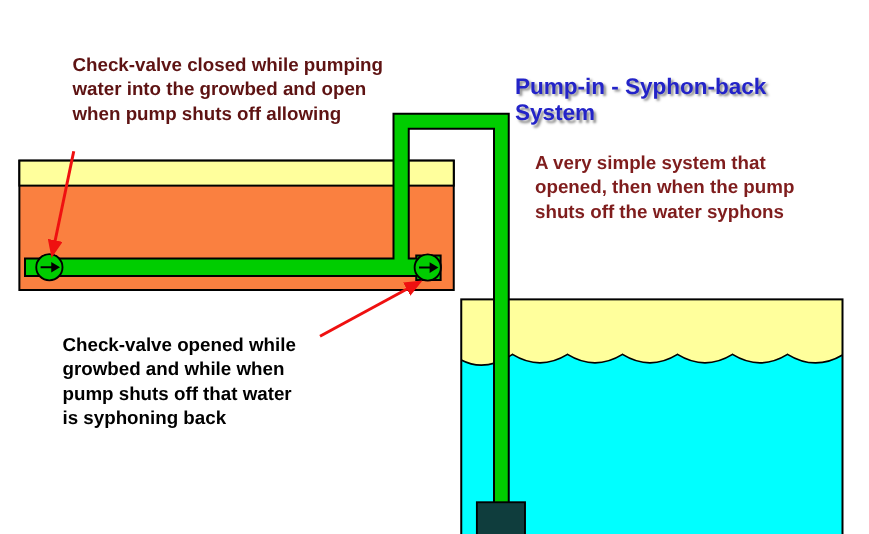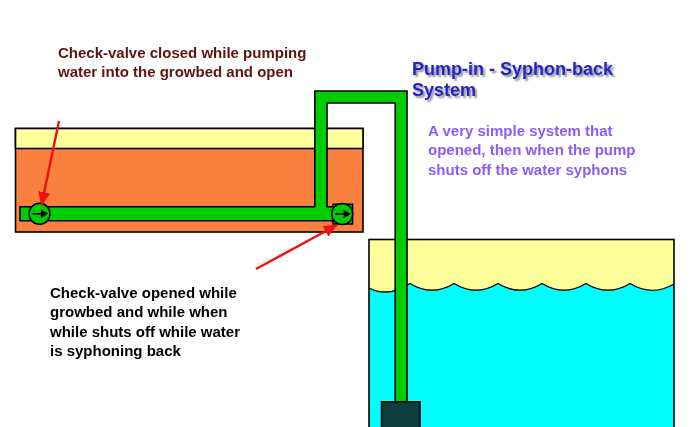--- a/index.html
+++ b/index.html
@@ -5,27 +5,27 @@
   html,body { margin:0; padding:0; }
   body { font-family:"Liberation Sans", sans-serif; }
   #canvas {
     position:relative; width:695px; height:427px;
     background:#FFFFFF; overflow:hidden;margin-top:35px;
   }
   #diagram-svg { position:absolute; left:0; top:0; }
   .txt { position:absolute; font-weight:bold; }
   .txt div { white-space:nowrap; }
   #note-left-valve  { left:58px;  top:8px;   font-size:15px; line-height:19.3px; color:#5E1313; }
-  #note-right-valve { left:50px;  top:248px; font-size:15px; line-height:19.3px; color:#000000; }
+  #note-right-valve { left:50px;  top:232px; font-size:15px; line-height:19.3px; color:#000000; }
   #sys-title {
     left:412px; top:24px; width:275px; text-align:left;
     font-size:18px; line-height:21px; color:#2323C8;
     text-shadow:2px 2px 2px #8F8F8F;
   }
-  #sys-desc { left:428px; top:86px; font-size:15px; line-height:19.3px; color:#8b5cf6; }
+  #sys-desc { left:428px; top:86px; font-size:15px; line-height:19.3px; color:#7f1d1d; }
 </style>
 </head>
 <body>
 
 <div id="canvas">
 
   <svg id="diagram-svg" width="695" height="427" viewBox="0 0 695 427">
     <defs>
       <marker id="arrowhead" viewBox="0 0 6 5" refX="0.3" refY="2.5" markerWidth="6" markerHeight="5" orient="auto">
         <path d="M0,0 L6,2.5 L0,5 Z" fill="#EF1010"></path>
@@ -60,33 +60,34 @@
 
     <rect x="381.5" y="366.8" width="38.5" height="42.5" stroke="#000" stroke-width="1.5" fill="#0F3D3D"></rect>
 
     <line x1="59" y1="86" x2="44" y2="158" stroke-width="2.4" marker-end="url(#arrowhead)" stroke="#EF1010"></line>
     <line x1="256" y1="234" x2="326" y2="196" stroke-width="2.4" marker-end="url(#arrowhead)" stroke="#EF1010"></line>
   </svg>
 
   <div id="note-left-valve" class="txt">
     <div>Check-valve closed while pumping</div>
     <div>water into the growbed and open</div>
+    <div>when pump shuts off allowing</div>
   </div>
 
   <div id="sys-title" class="txt">
     <div>Pump-in - Syphon-back</div>
     <div>System</div>
   </div>
 
   <div id="sys-desc" class="txt">
     <div>A very simple system that</div>
     <div>opened, then when the pump</div>
     <div>shuts off the water syphons</div>
   </div>
 
   <div id="note-right-valve" class="txt">
     <div>Check-valve opened while</div>
     <div>growbed and while when</div>
-    <div>while shuts off while water</div>
+    <div>pump shuts off that water</div>
     <div>is syphoning back</div>
   </div>
 
 </div>
 
 </body></html>

